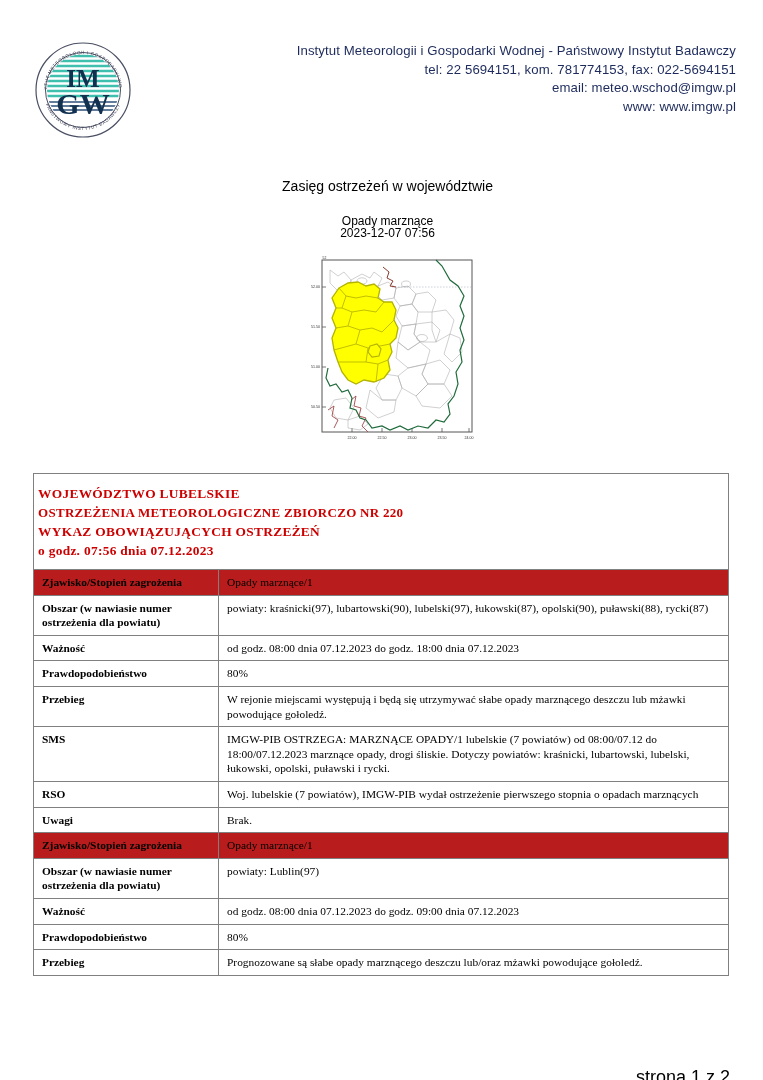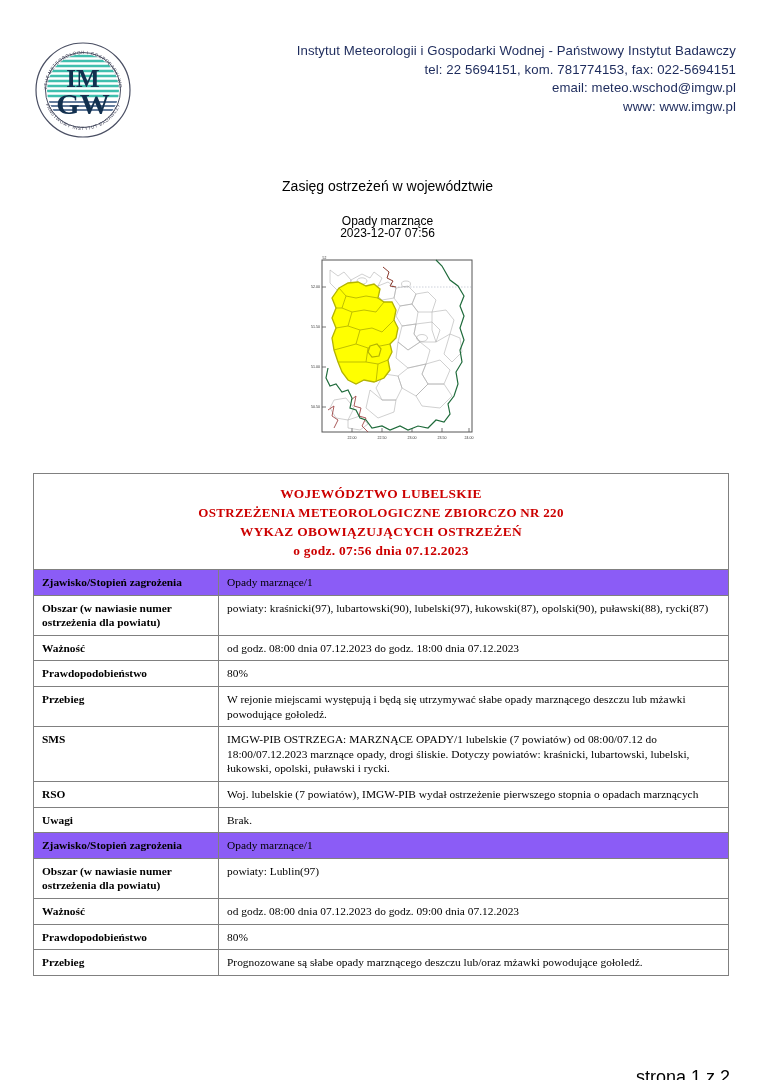--- a/index.html
+++ b/index.html
@@ -93,37 +93,37 @@
   .doc-table td {
     border: 1px solid #808080;
     padding: 5px 7px 5px 8px;
     vertical-align: top;
     line-height: 14.6px;
     color: #000;
   }
   .doc-table .col-label { width: 185px; }
 
   .title-cell {
-    text-align: center;
+    text-align: left;
     padding: 10px 4px 9px 4px !important;
     border-bottom: 1px solid #808080;
   }
   .title-cell .t-line {
     color: #cc0000;
     font-weight: bold;
     font-size: 13.4px;
     line-height: 19px;
     letter-spacing: 0.3px;
   }
   .title-cell .t-line.small {
     font-size: 13px;
   }
 
   tr.hl td {
-    background: #8b5cf6;
+    background: #b91c1c;
   }
   td.lbl {
     font-weight: bold;
   }
   td.val {
     font-weight: normal;
   }
 
   
   .footer {

